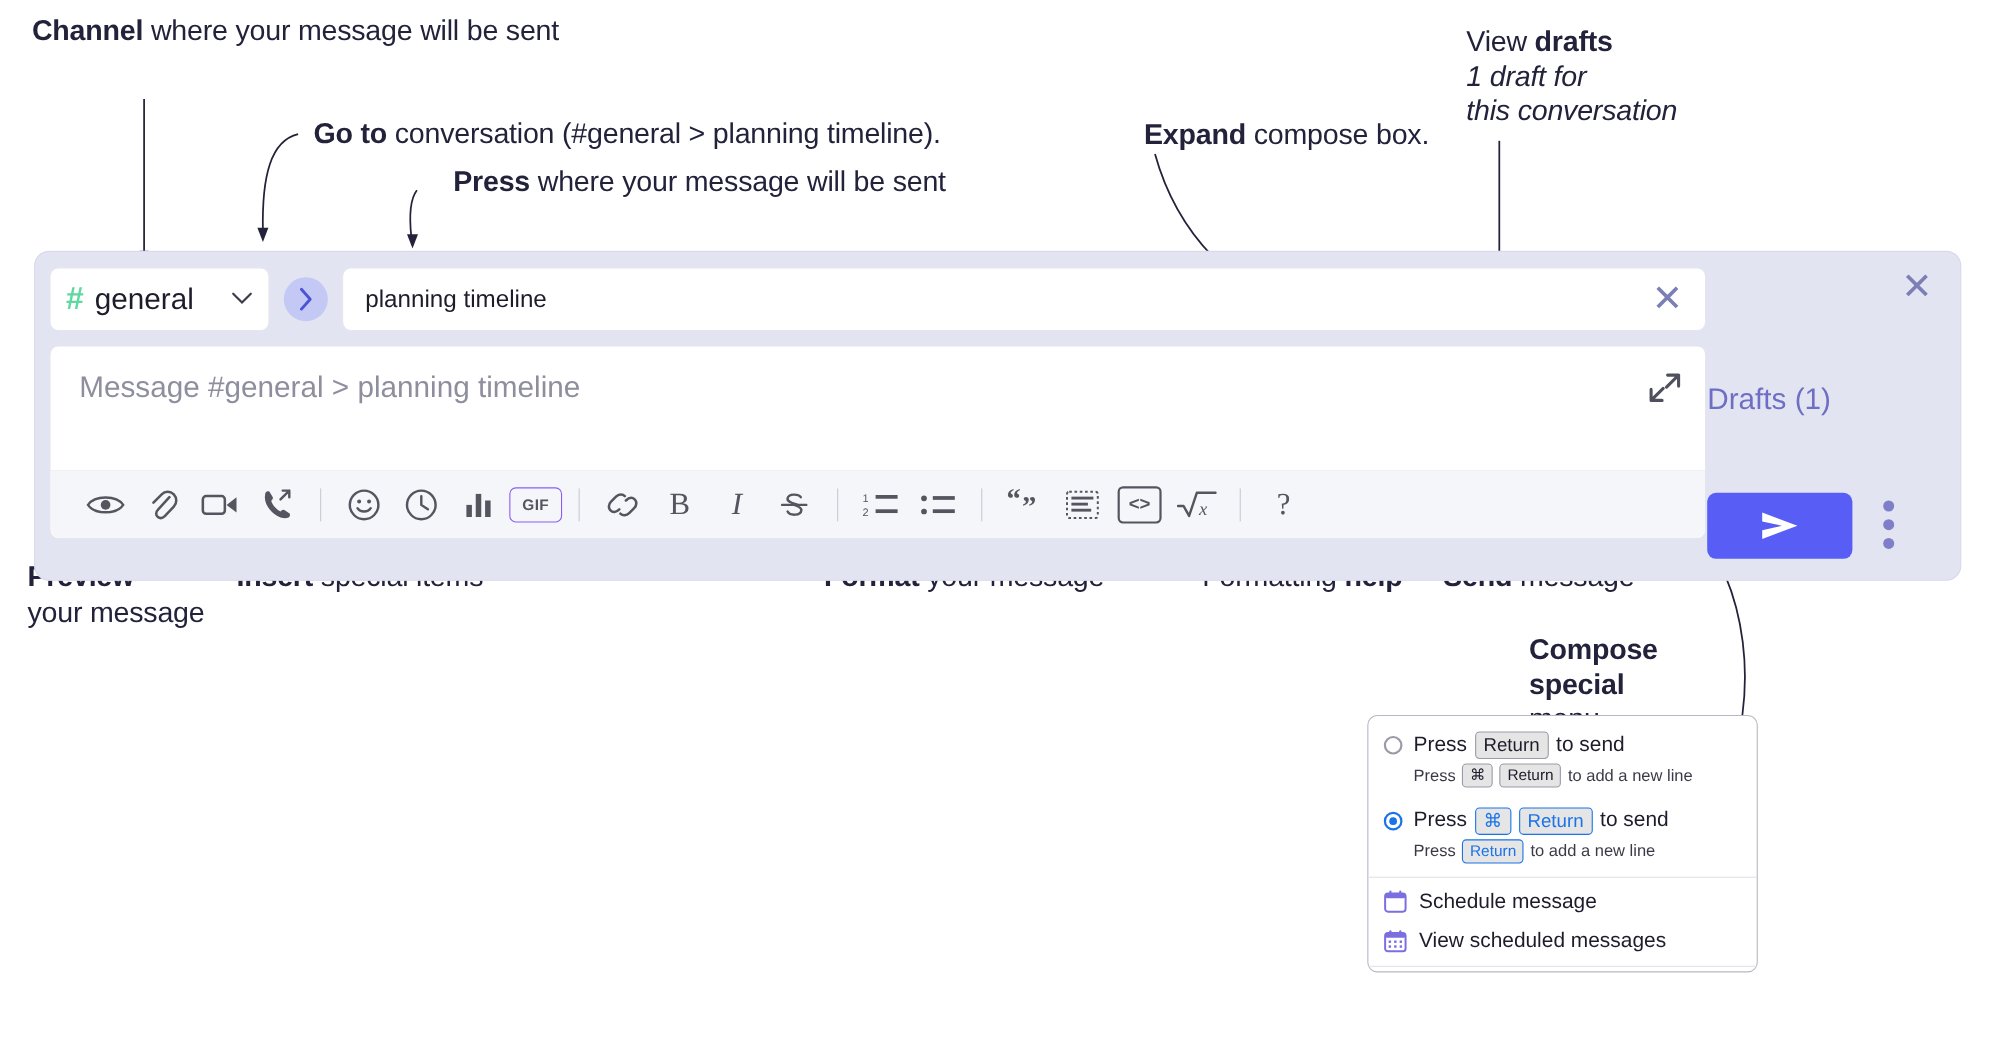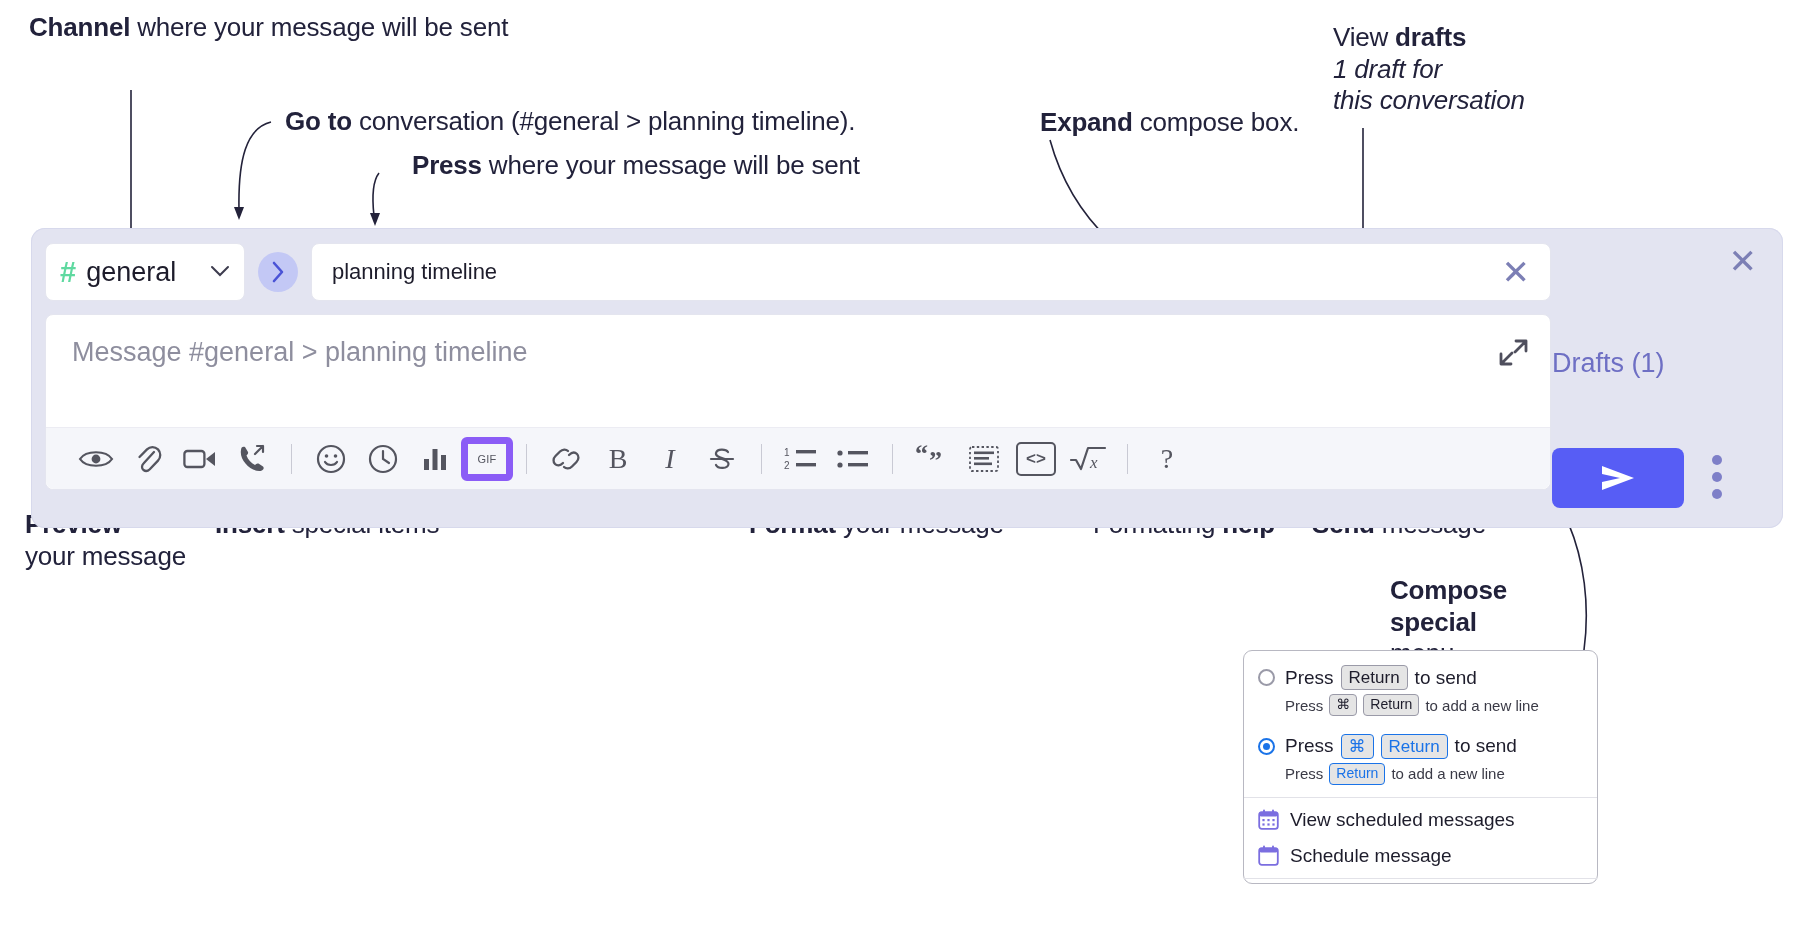--- a/index.html
+++ b/index.html
@@ -57,22 +57,22 @@
   #toolbar{
     position:absolute;left:0;bottom:0;width:100%;height:62px;
     background:#f5f6fa;border-top:1px solid #ececf3;border-radius:0 0 8px 8px;
     display:flex;align-items:center;padding-left:24px;box-sizing:border-box;gap:0;
   }
   .tb{width:52px;height:42px;display:flex;align-items:center;justify-content:center;color:#54555f;}
   .tb svg{display:block;}
   .tb-sep{width:1px;height:30px;background:#c9cad4;margin:0 13px;}
   .tb-text{font-size:28px;font-weight:400;color:#54555f;font-family:"Liberation Serif",serif;}
 
-  #gif-box{border:7px solid #8b5cf6;border-radius:6px;width:46px;height:30px;display:flex;
-    align-items:center;justify-content:center;font-size:11px;font-weight:400;letter-spacing:0.3px;color:#54555f;}
+  #gif-box{border:1px solid #8b5cf6;border-radius:6px;width:46px;height:30px;display:flex;
+    align-items:center;justify-content:center;font-size:14px;font-weight:700;letter-spacing:0.3px;color:#54555f;}
   #code-box{border:2px solid #54555f;border-radius:5px;width:36px;height:30px;display:flex;
     align-items:center;justify-content:center;font-size:17px;font-weight:700;color:#54555f;}
 
   
   #drafts-link{
     position:absolute;left:1552px;top:348px;font-size:27px;color:#6e6fc4;
   }
   #panel-close{
     position:absolute;right:26px;top:16px;font-size:34px;color:#7c7fb5;font-weight:300;line-height:1;
   }
@@ -406,44 +406,44 @@
       <span>to send</span>
     </span>
   </div>
   <div class="opt-sub">
     <span>Press</span>
     <span class="key sm blue">Return</span>
     <span>to add a new line</span>
   </div>
 
   <div class="menu-div"></div>
+
+  <div class="menu-item">
+    <svg width="21" height="21" viewBox="0 0 21 21">
+        <rect x="1.2" y="3.2" width="18.6" height="16.6" rx="2.6" stroke="#7b6ee0" stroke-width="1.8" fill="none"></rect>
+        <rect x="1.2" y="3.2" width="18.6" height="4.4" rx="2" fill="#7b6ee0"></rect>
+        <rect x="5" y="0.6" width="2" height="4.4" rx="1" fill="#7b6ee0"></rect>
+        <rect x="14" y="0.6" width="2" height="4.4" rx="1" fill="#7b6ee0"></rect>
+      </svg>
+    <span>Schedule message</span>
+  </div>
 
   <div class="menu-item">
     <svg width="21" height="21" viewBox="0 0 21 21">
         <rect x="1.2" y="3.2" width="18.6" height="16.6" rx="2.6" stroke="#7b6ee0" stroke-width="1.8" fill="none"></rect>
         <rect x="1.2" y="3.2" width="18.6" height="4.4" rx="2" fill="#7b6ee0"></rect>
         <rect x="5" y="0.6" width="2" height="4.4" rx="1" fill="#7b6ee0"></rect>
         <rect x="14" y="0.6" width="2" height="4.4" rx="1" fill="#7b6ee0"></rect>
         <g fill="#7b6ee0">
           <rect x="4.4" y="10" width="2.2" height="2.2"></rect>
           <rect x="9.4" y="10" width="2.2" height="2.2"></rect>
           <rect x="14.4" y="10" width="2.2" height="2.2"></rect>
           <rect x="4.4" y="14.4" width="2.2" height="2.2"></rect>
           <rect x="9.4" y="14.4" width="2.2" height="2.2"></rect>
           <rect x="14.4" y="14.4" width="2.2" height="2.2"></rect>
         </g>
       </svg>
     <span>View scheduled messages</span>
   </div>
 
-  <div class="menu-item">
-    <svg width="21" height="21" viewBox="0 0 21 21">
-        <rect x="1.2" y="3.2" width="18.6" height="16.6" rx="2.6" stroke="#7b6ee0" stroke-width="1.8" fill="none"></rect>
-        <rect x="1.2" y="3.2" width="18.6" height="4.4" rx="2" fill="#7b6ee0"></rect>
-        <rect x="5" y="0.6" width="2" height="4.4" rx="1" fill="#7b6ee0"></rect>
-        <rect x="14" y="0.6" width="2" height="4.4" rx="1" fill="#7b6ee0"></rect>
-      </svg>
-    <span>Schedule message</span>
-  </div>
-
   <div class="menu-div"></div>
 
 </div>
 
 </body></html>

